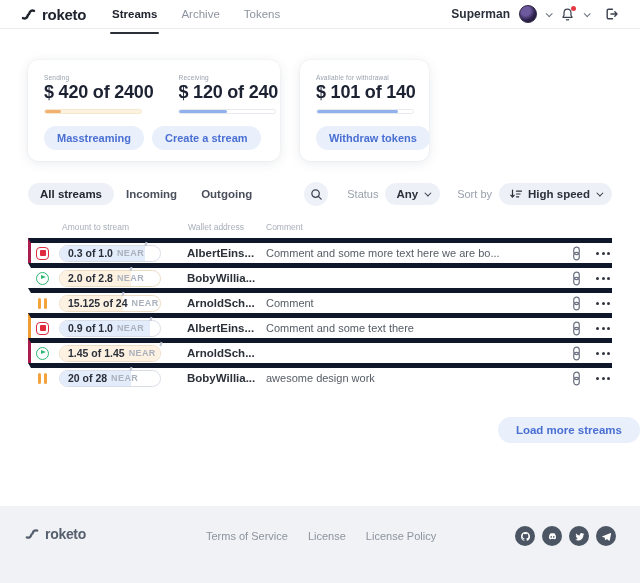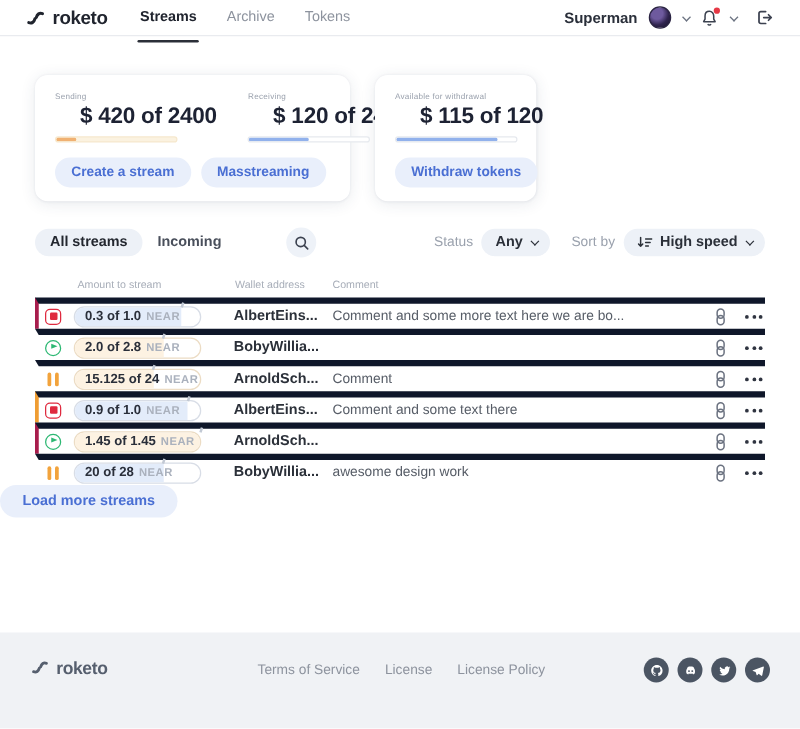--- a/index.html
+++ b/index.html
@@ -21,21 +21,21 @@
   .bell-dot { position:absolute; top:-1px; right:-1px; width:5px; height:5px; border-radius:50%; background:#e63946; }
   .icon-btn { display:flex; align-items:center; cursor:pointer; }
 
   
   .cards { display:flex; gap:20px; margin:31px 28px 0; }
   .card { background:#fff; border-radius:10px; box-shadow:0 2px 12px rgba(40,55,90,.10), 0 0 2px rgba(40,55,90,.08); padding:14px 16px 13px; }
   .card1 { width:252px; height:101px; }
   .card2 { width:129px; height:101px; }
   .stats { display:flex; gap:25px; }
   .stat-label { font-size:6.5px; color:#9aa1ad; letter-spacing:.2px; }
-  .stat-amount { font-size:18px; font-weight:600; color:#1d2233; margin-top:1px; letter-spacing:-0.2px; white-space:nowrap;margin-left:20px; }
+  .stat-amount { font-size:18px; font-weight:600; color:#1d2233; margin-top:1px; letter-spacing:-0.2px; white-space:nowrap; }
   .bar { width:98px; height:5px; border-radius:3px; background:#fff; border:1px solid #e6e9ee; margin-top:6px; position:relative; overflow:hidden; }
   .bar-fill { position:absolute; left:0; top:0; bottom:0; border-radius:3px; }
   .bar.sending { background:#fbf2e0; border-color:#f6e8cd; }
   .bar.sending .bar-fill { background:#f0b172; }
   .bar.receiving .bar-fill, .bar.withdraw .bar-fill { background:#91b1ec; }
   .card-btns { display:flex; gap:8px; margin-top:12px; }
   .pill-btn { background:#e9effb; color:#4a6fd3; font-size:11px; font-weight:600; border:none; border-radius:13px; padding:6px 13px; cursor:pointer; white-space:nowrap; font-family:inherit; }
 
   
   .filterbar { display:flex; align-items:center; margin:21px 28px 0; }
@@ -74,21 +74,21 @@
   .amt-text { position:relative; font-size:10.5px; font-weight:700; color:#2a2f3a; white-space:nowrap; }
   .amt-token { position:relative; font-size:9px; font-weight:600; color:#aab1bd; margin-left:4px; letter-spacing:.4px; }
   .tick { position:absolute; top:-3px; width:1.5px; height:4px; background:#c2c9d4; transform:translateX(-1px) rotate(18deg); }
   .wallet { width:78px; margin-left:26px; font-size:11.5px; font-weight:600; color:#2b3039; white-space:nowrap; overflow:hidden; }
   .comment { flex:1; margin-left:1px; font-size:11px; color:#565c66; white-space:nowrap; overflow:hidden; text-overflow:ellipsis; }
   .row-actions { display:flex; align-items:center; gap:13px; margin-left:8px; }
   .dots { display:flex; gap:2.5px; cursor:pointer; padding:3px 0; }
   .dots i { width:3px; height:3px; border-radius:50%; background:#2f3440; }
 
   
-  .load-more-wrap { display:flex; justify-content:flex-start; }
+  .load-more-wrap { display:flex; justify-content:flex-end; margin-top:29px; }
   .load-more { background:#e9effb; color:#4a6fd3; font-size:11.5px; font-weight:600; border:none; border-radius:13px; padding:7px 18px; cursor:pointer; font-family:inherit; }
 
   
   .footer { position:absolute; left:0; right:0; bottom:0; height:77px; background:#f0f2f5; display:flex; align-items:flex-start; padding:20px 24px 0 24px; }
   .footer .brand { color:#565f6e; font-size:14px; }
   .footer-links { display:flex; gap:20px; margin:4px 0 0 120px; }
   .footer-link { font-size:11px; color:#8d939e; cursor:pointer; }
   .footer-social { margin-left:auto; display:flex; gap:7px; margin-top:0; }
   .soc { width:20px; height:20px; border-radius:50%; background:#4b5563; display:flex; align-items:center; justify-content:center; cursor:pointer; }
 </style>
@@ -143,39 +143,40 @@
         </div>
         <div>
           <div class="stat-label">Receiving</div>
           <div class="stat-amount">$ 120 of 240</div>
           <div class="bar receiving">
             <div class="bar-fill" style="width: 50%;"></div>
           </div>
         </div>
       </div>
       <div class="card-btns">
+        <button class="pill-btn">Masstreaming</button>
         <button class="pill-btn">Create a stream</button>
-        <button class="pill-btn">Masstreaming</button>
       </div>
     </div>
     <div class="card card2">
       <div class="stat-label">Available for withdrawal</div>
-      <div class="stat-amount">$ 115 of 120</div>
+      <div class="stat-amount">$ 101 of 140</div>
       <div class="bar withdraw">
         <div class="bar-fill" style="width: 84%;"></div>
       </div>
       <div class="card-btns">
         <button class="pill-btn">Withdraw tokens</button>
       </div>
     </div>
   </div>
 
   <div class="filterbar">
     <span class="tab active">All streams</span>
     <span class="tab">Incoming</span>
+    <span class="tab">Outgoing</span>
     <span class="search-btn">
       <svg width="13" height="13" viewBox="0 0 14 14">
         <circle cx="6" cy="6" r="4" fill="none" stroke="#3c4250" stroke-width="1.4"></circle>
         <path d="M9 9 L12 12" stroke="#3c4250" stroke-width="1.4" stroke-linecap="round"></path>
       </svg>
     </span>
     <div class="filter-right">
       <span class="filter-label">Status</span>
       <span class="drop-pill">
         <span>Any</span>

